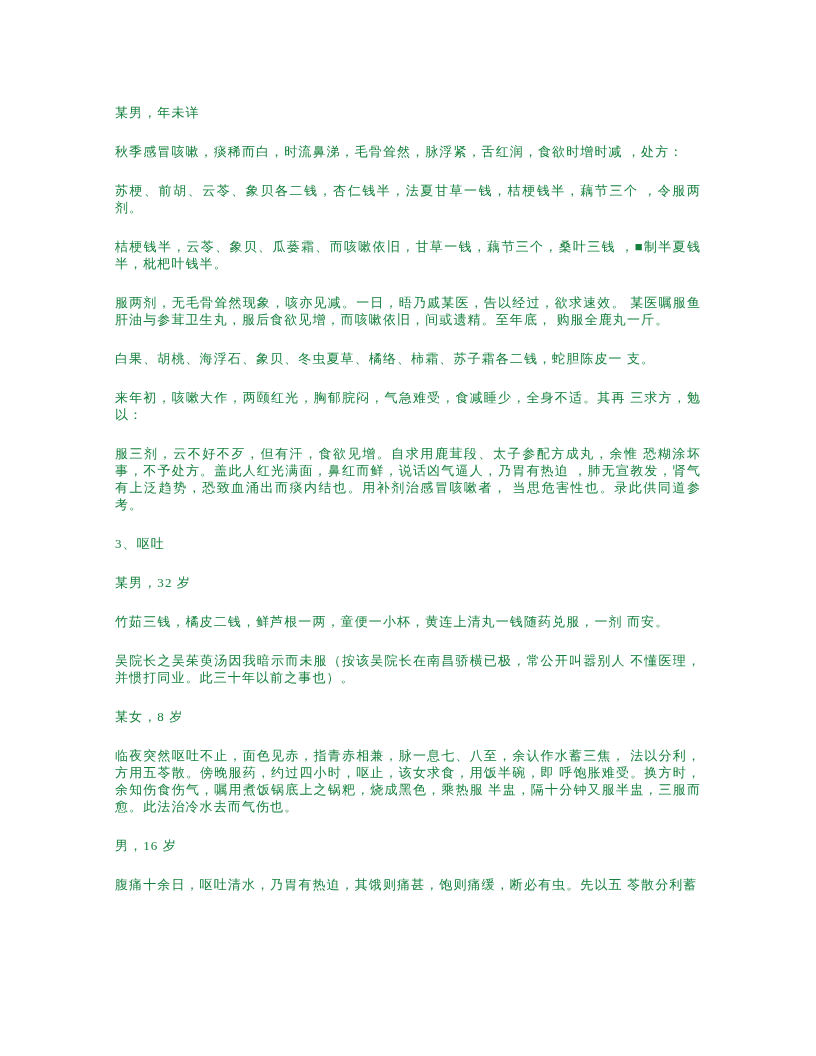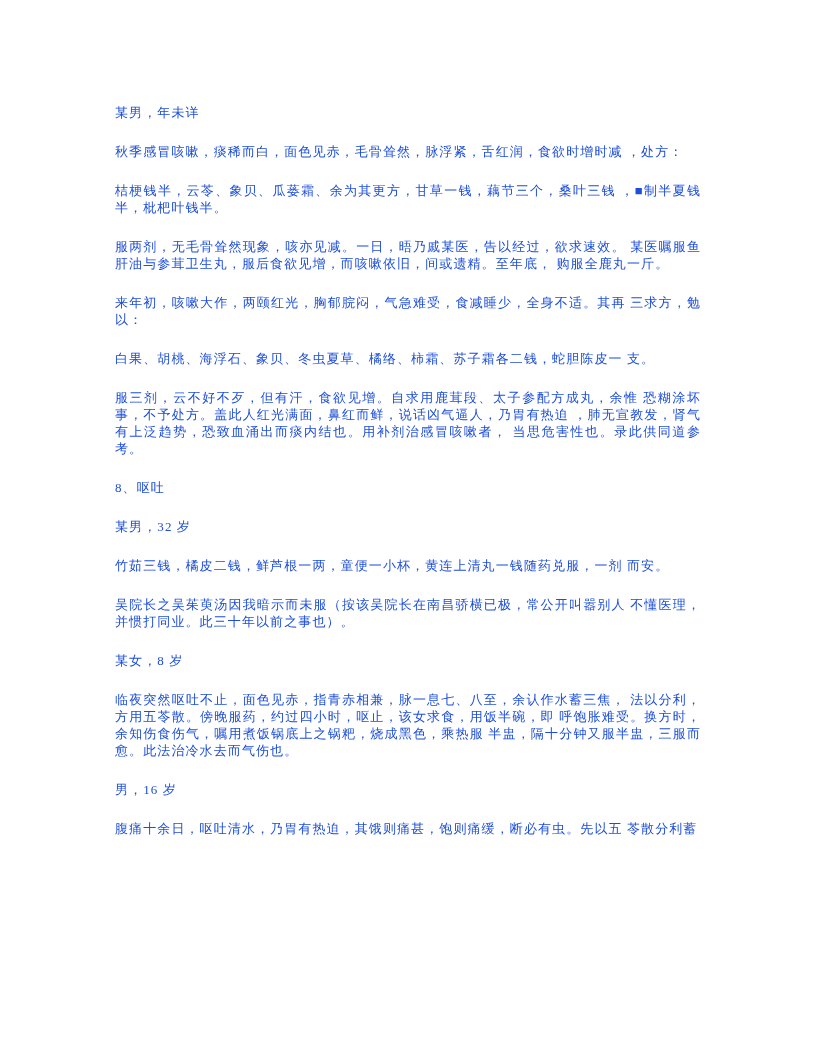--- a/index.html
+++ b/index.html
@@ -10,44 +10,45 @@
     background: #ffffff;
     position: relative;
     overflow: hidden;
     font-family: "Liberation Serif", "DejaVu Serif", serif;
   }
   .doc {
     position: absolute;
     left: 115px;
     top: 104px;
     width: 586px;
-    color: #1d4ed8;
+    color: #15803d;
   }
   .doc p {
     margin: 0 0 22px 0;
     font-size: 13px;
     line-height: 17px;
     letter-spacing: 1.1px;
     text-align: justify;
     text-justify: inter-ideograph;
     word-break: break-all;
   }
 </style>
 </head>
 <body>
 
 <div class="doc">
   <p>某男，年未详</p>
-  <p>秋季感冒咳嗽，痰稀而白，面色见赤，毛骨耸然，脉浮紧，舌红润，食欲时增时减 ，处方：</p>
-  <p>桔梗钱半，云苓、象贝、瓜蒌霜、余为其更方，甘草一钱，藕节三个，桑叶三钱 ，■制半夏钱半，枇杷叶钱半。</p>
+  <p>秋季感冒咳嗽，痰稀而白，时流鼻涕，毛骨耸然，脉浮紧，舌红润，食欲时增时减 ，处方：</p>
+  <p>苏梗、前胡、云苓、象贝各二钱，杏仁钱半，法夏甘草一钱，桔梗钱半，藕节三个 ，令服两剂。</p>
+  <p>桔梗钱半，云苓、象贝、瓜蒌霜、而咳嗽依旧，甘草一钱，藕节三个，桑叶三钱 ，■制半夏钱半，枇杷叶钱半。</p>
   <p>服两剂，无毛骨耸然现象，咳亦见减。一日，晤乃戚某医，告以经过，欲求速效。 某医嘱服鱼肝油与参茸卫生丸，服后食欲见增，而咳嗽依旧，间或遗精。至年底， 购服全鹿丸一斤。</p>
+  <p>白果、胡桃、海浮石、象贝、冬虫夏草、橘络、柿霜、苏子霜各二钱，蛇胆陈皮一 支。</p>
   <p>来年初，咳嗽大作，两颐红光，胸郁脘闷，气急难受，食减睡少，全身不适。其再 三求方，勉以：</p>
-  <p>白果、胡桃、海浮石、象贝、冬虫夏草、橘络、柿霜、苏子霜各二钱，蛇胆陈皮一 支。</p>
   <p>服三剂，云不好不歹，但有汗，食欲见增。自求用鹿茸段、太子参配方成丸，余惟 恐糊涂坏事，不予处方。盖此人红光满面，鼻红而鲜，说话凶气逼人，乃胃有热迫 ，肺无宣教发，肾气有上泛趋势，恐致血涌出而痰内结也。用补剂治感冒咳嗽者， 当思危害性也。录此供同道参考。</p>
-  <p>8、呕吐</p>
+  <p>3、呕吐</p>
   <p>某男，32 岁</p>
   <p>竹茹三钱，橘皮二钱，鲜芦根一两，童便一小杯，黄连上清丸一钱随药兑服，一剂 而安。</p>
   <p>吴院长之吴茱萸汤因我暗示而未服（按该吴院长在南昌骄横已极，常公开叫嚣别人 不懂医理，并惯打同业。此三十年以前之事也）。</p>
   <p>某女，8 岁</p>
   <p>临夜突然呕吐不止，面色见赤，指青赤相兼，脉一息七、八至，余认作水蓄三焦， 法以分利，方用五苓散。傍晚服药，约过四小时，呕止，该女求食，用饭半碗，即 呼饱胀难受。换方时，余知伤食伤气，嘱用煮饭锅底上之锅粑，烧成黑色，乘热服 半盅，隔十分钟又服半盅，三服而愈。此法治冷水去而气伤也。</p>
   <p>男，16 岁</p>
   <p>腹痛十余日，呕吐清水，乃胃有热迫，其饿则痛甚，饱则痛缓，断必有虫。先以五 苓散分利蓄</p>
 </div>
 
 </body></html>

